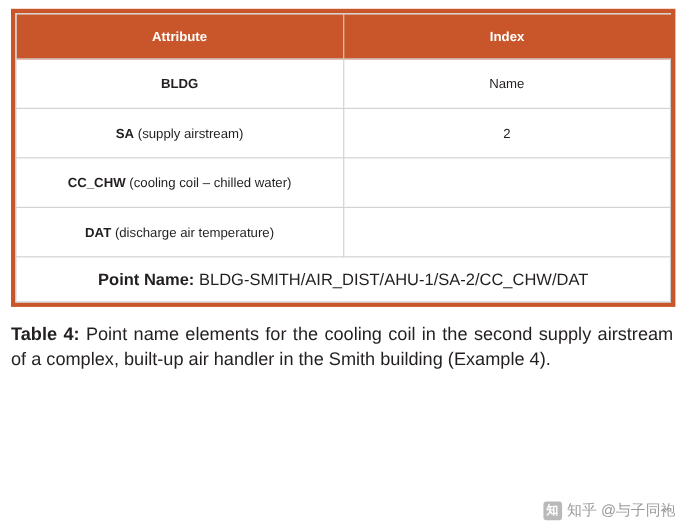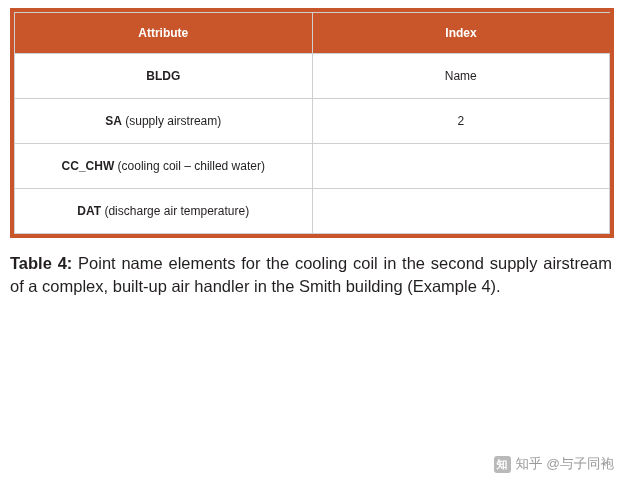--- a/index.html
+++ b/index.html
@@ -143,20 +143,23 @@
           <td class="idx-cell">2</td>
         </tr>
         <tr>
           <td class="attr-cell"><span class="attr-code">CC_CHW</span><span class="attr-desc"> (cooling coil – chilled water)</span></td>
           <td class="idx-cell"></td>
         </tr>
         <tr>
           <td class="attr-cell"><span class="attr-code">DAT</span><span class="attr-desc"> (discharge air temperature)</span></td>
           <td class="idx-cell"></td>
         </tr>
+        <tr class="pointname-row">
+          <td colspan="2"><span class="pn-label">Point Name:</span><span class="pn-value"> BLDG-SMITH/AIR_DIST/AHU-1/SA-2/CC_CHW/DAT</span></td>
+        </tr>
       </tbody>
     </table>
   </div>
 
   <div class="caption">
     <b>Table 4:</b><span> Point name elements for the cooling coil in the second supply airstream of a complex, built-up air handler in the Smith building (Example 4).</span>
   </div>
 
   <div class="watermark">
     <span class="zhihu-logo">知</span>

